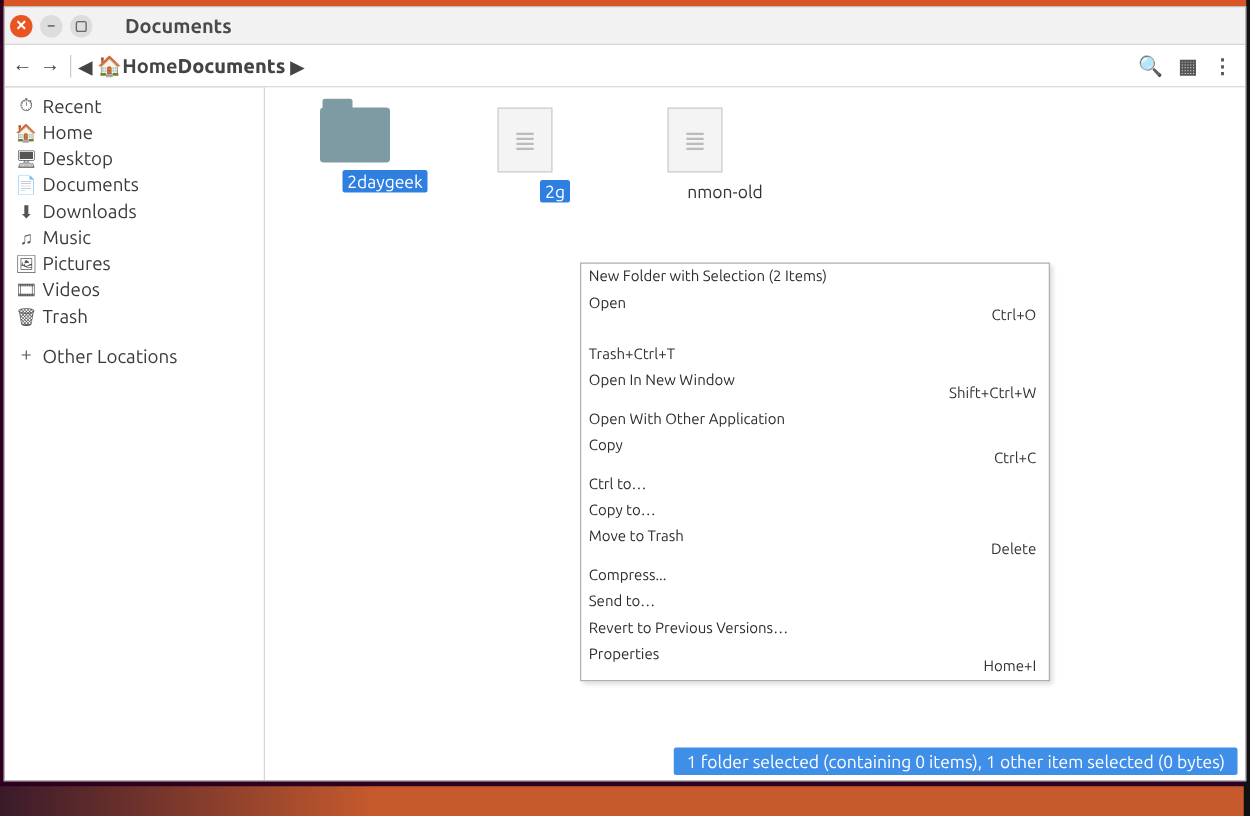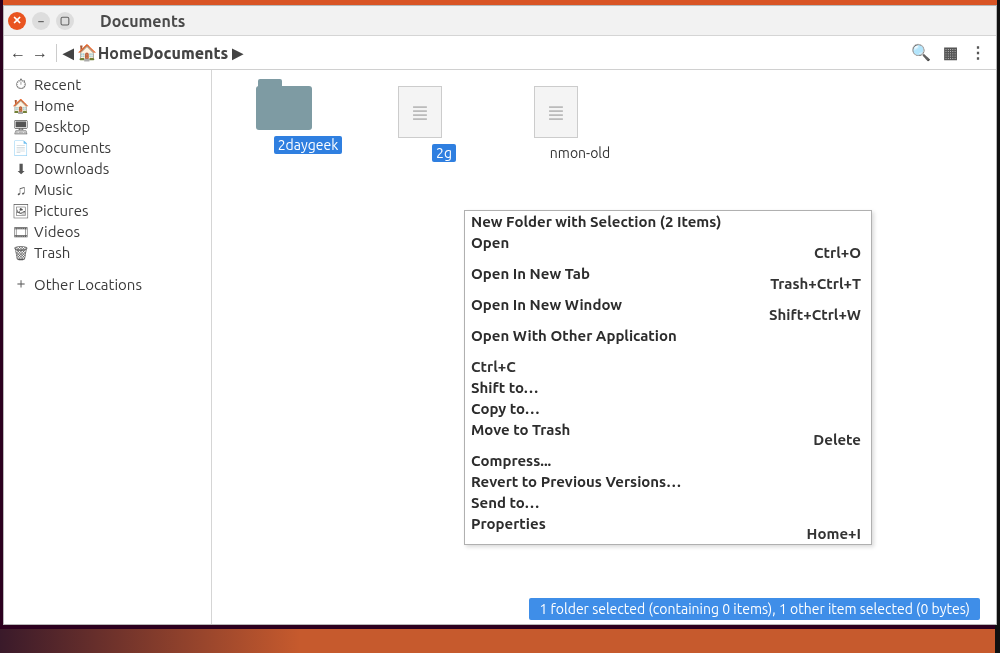--- a/index.html
+++ b/index.html
@@ -127,40 +127,39 @@
     white-space:nowrap;
     overflow:hidden;
     text-overflow:ellipsis;
     margin-left:48px;
   }
   .file.selected .label { background:#2f7fe0; color:#fff; }
 
   .context-menu {
     position:absolute;
     left: 252px; top: 140px;
-    width: 408px;
+    width: 376px;
     background:#fff;
     border:1px solid #b0b0b0;
     box-shadow: 2px 2px 4px rgba(0,0,0,0.15);
-    font-size:15px;
+    font-size:12px;
     color:#2c2c2c;
-    font-weight:bold;
   }
   .menu-row {
     display:flex;
     padding: 1px 10px 1px 6px;
     cursor:pointer;
     line-height:19px;
   }
   .menu-row .lab { flex:1; }
   .menu-row .accel { color:#333;margin-top:10px; }
 
   .statusbar {
     position:absolute;
-    right:16px; bottom:4px;
+    right:6px; bottom:4px;
     background:#3f8ee8;
     color:#fff;
     font-size:14px;
     padding:3px 10px;
     border-radius:2px;
   }
   .strip-bottom {
     position:absolute;
     left:0; bottom:0; width:1000px; height:24px;
     background: linear-gradient(to right, #3a1a2a, #c65a2d 30%, #c65a2d);
@@ -271,56 +270,56 @@
       <div class="context-menu" id="ctx">
           <div class="menu-row">
             <span class="lab">New Folder with Selection (2 Items)</span>
             <span class="accel"></span>
           </div>
           <div class="menu-row">
             <span class="lab">Open</span>
             <span class="accel">Ctrl+O</span>
           </div>
           <div class="menu-row">
-            <span class="lab">Open In New Tab</span>
             <span class="accel">Trash+Ctrl+T</span>
           </div>
           <div class="menu-row">
             <span class="lab">Open In New Window</span>
             <span class="accel">Shift+Ctrl+W</span>
           </div>
           <div class="menu-row">
             <span class="lab">Open With Other Application</span>
             <span class="accel"></span>
           </div>
           <div class="menu-row">
+            <span class="lab">Copy</span>
             <span class="accel">Ctrl+C</span>
           </div>
           <div class="menu-row">
-            <span class="lab">Shift to…</span>
+            <span class="lab">Ctrl to…</span>
             <span class="accel"></span>
           </div>
           <div class="menu-row">
             <span class="lab">Copy to…</span>
             <span class="accel"></span>
           </div>
           <div class="menu-row">
             <span class="lab">Move to Trash</span>
             <span class="accel">Delete</span>
           </div>
           <div class="menu-row">
             <span class="lab">Compress...</span>
             <span class="accel"></span>
           </div>
           <div class="menu-row">
+            <span class="lab">Send to…</span>
+            <span class="accel"></span>
+          </div>
+          <div class="menu-row">
             <span class="lab">Revert to Previous Versions…</span>
-            <span class="accel"></span>
-          </div>
-          <div class="menu-row">
-            <span class="lab">Send to…</span>
             <span class="accel"></span>
           </div>
           <div class="menu-row">
             <span class="lab">Properties</span>
             <span class="accel">Home+I</span>
           </div>
         </div>
 
       <div class="statusbar">
         <span>1 folder selected (containing 0 items), 1 other item selected (0 bytes)</span>

